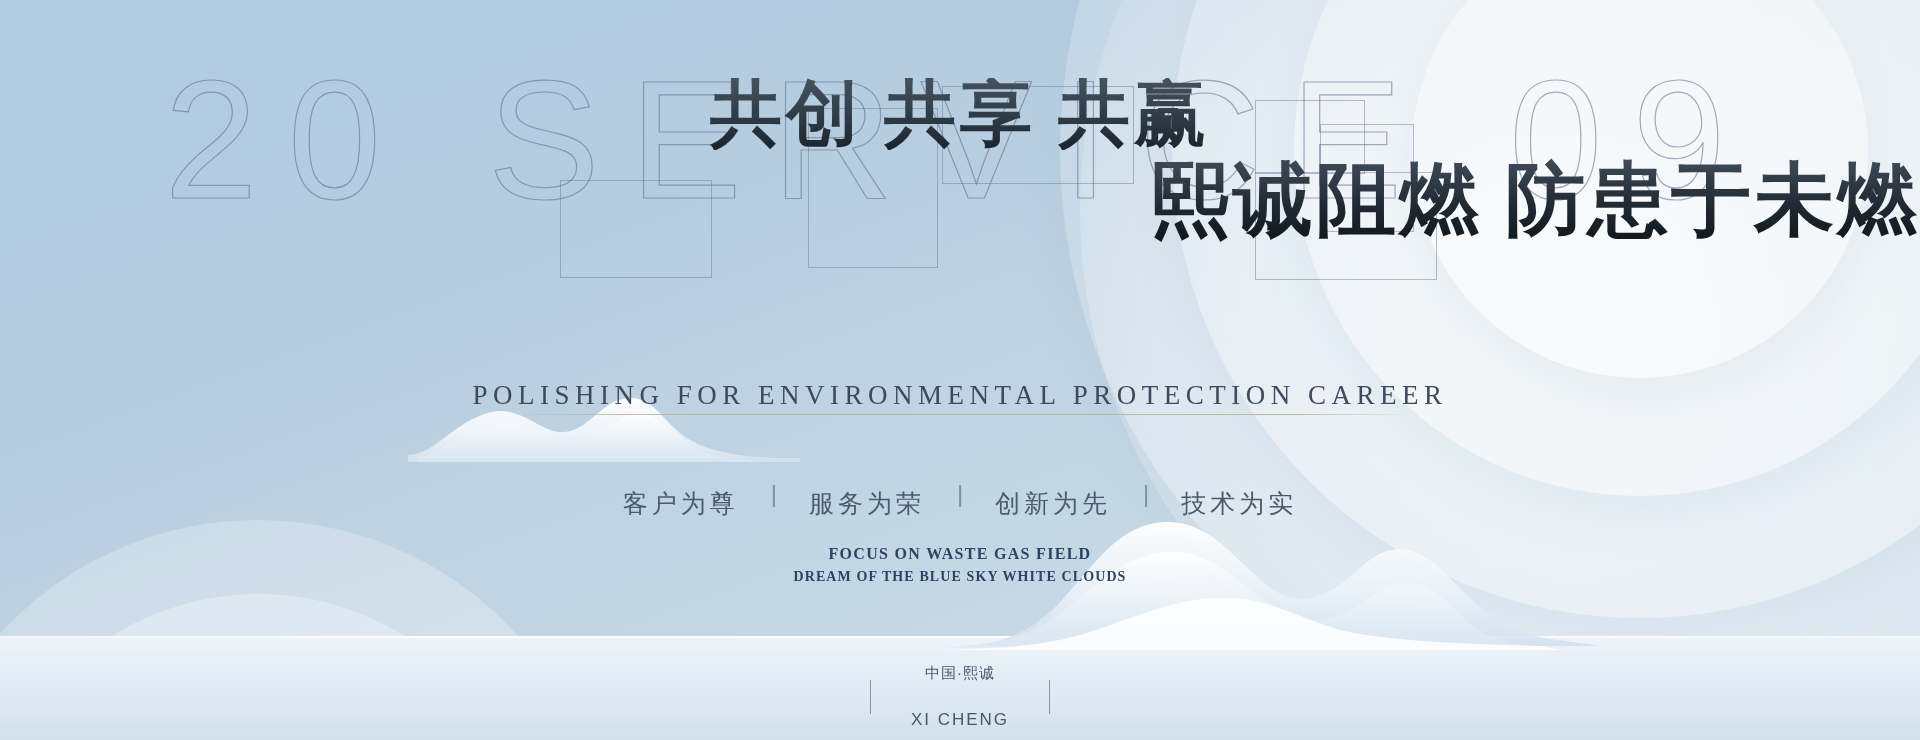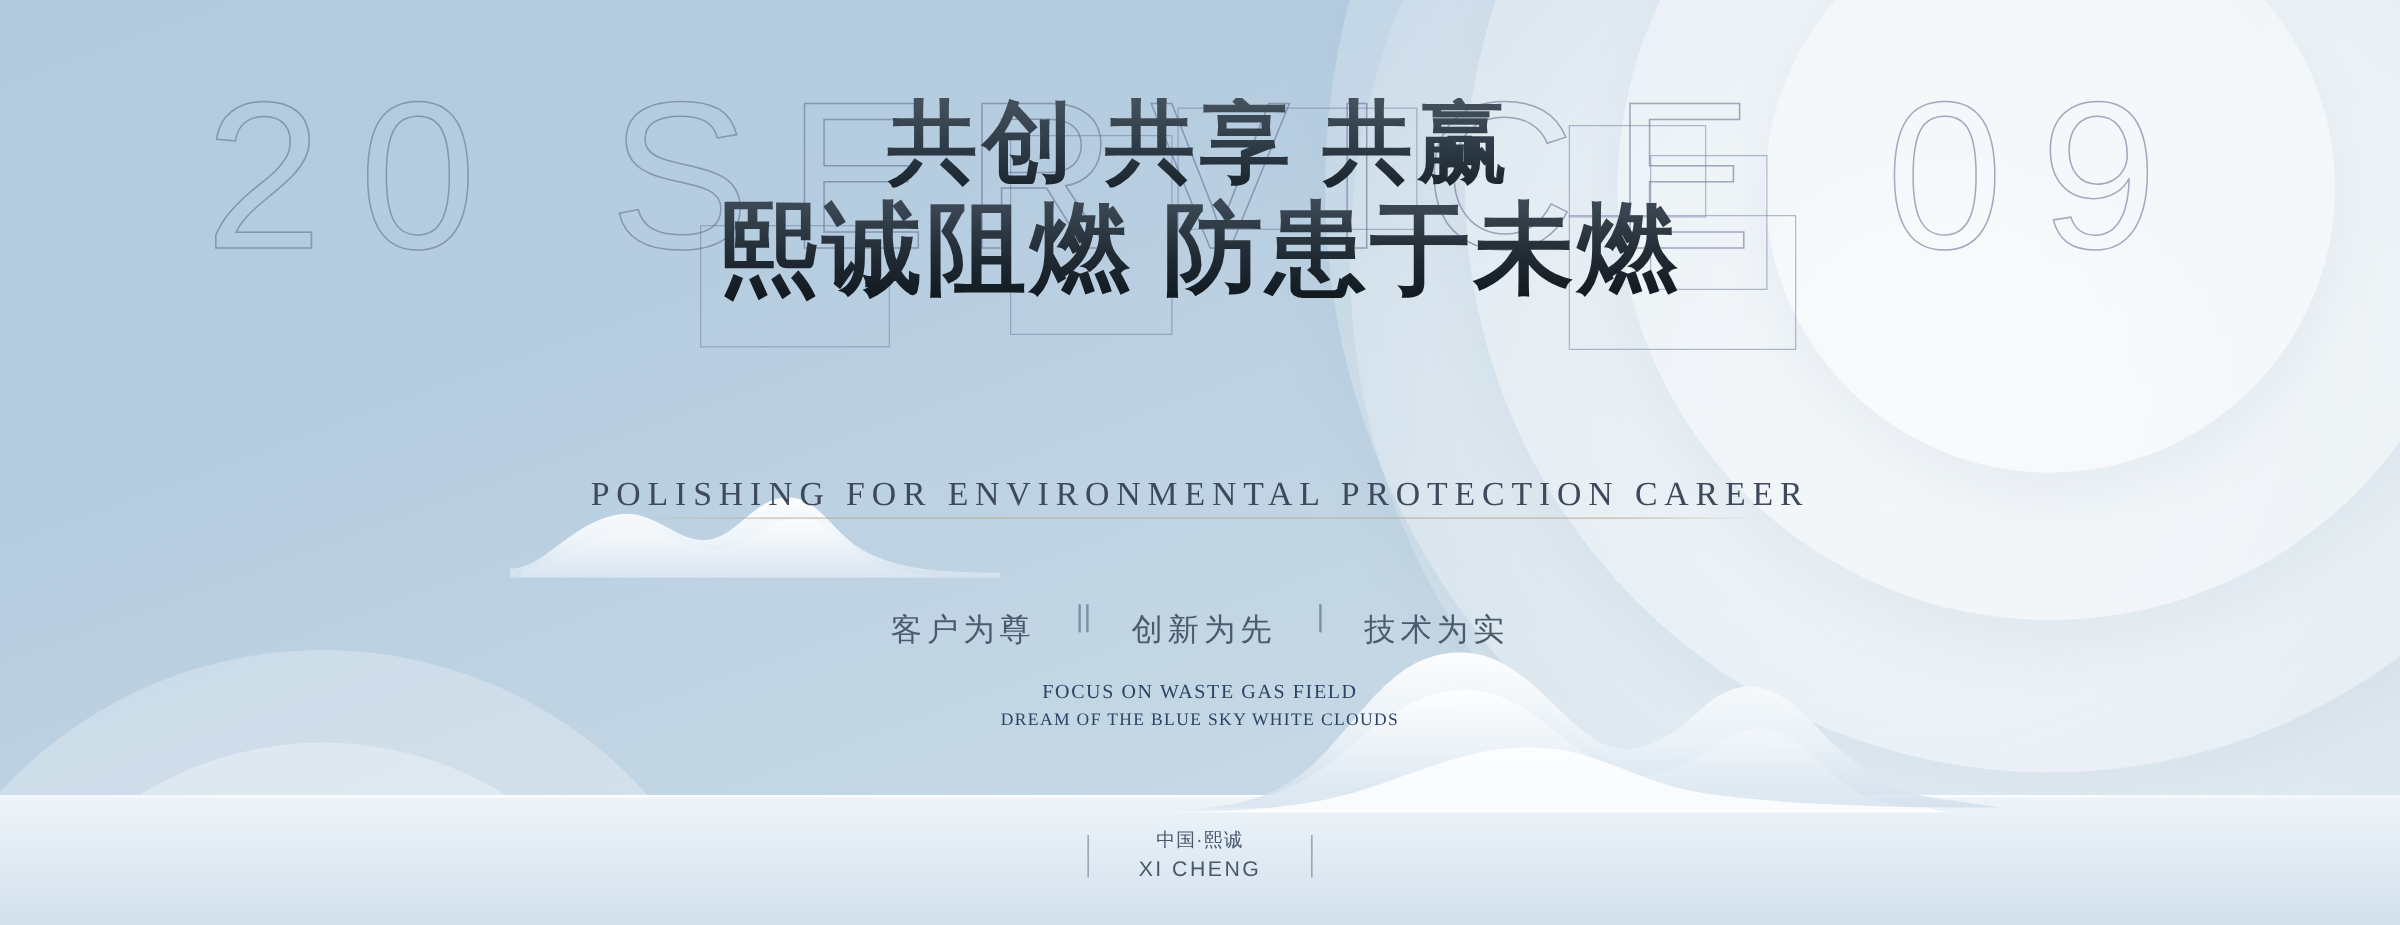--- a/index.html
+++ b/index.html
@@ -134,20 +134,21 @@
     font-weight: 700;
     font-size: 80px;
     line-height: 1.06;
     letter-spacing: 3px;
     margin-top: 8px;
     background: linear-gradient(180deg, #3f4c58 0%, #222c35 52%, #10171d 100%);
     -webkit-background-clip: text;
     background-clip: text;
     color: transparent;
     display: block;
+    text-align: right;
   }
 
   
   .tagline {
     position: absolute;
     left: 0; right: 0;
     top: 380px;
     text-align: center;
     font-family: Liberation Serif, serif;
     font-size: 27px;
@@ -192,20 +193,21 @@
 
   
   .serif-lines {
     position: absolute;
     left: 0; right: 0;
     top: 542px;
     text-align: center;
     font-family: "Liberation Serif", serif;
     color: #2c4364;
     user-select: none;
+    font-weight: bold;
   }
   .serif-lines .s1 { font-size: 16px; letter-spacing: 1.3px; line-height: 1.5; }
   .serif-lines .s2 { font-size: 14px; letter-spacing: 1.1px; line-height: 1.5; }
 
   
   .footer-mark {
     position: absolute;
     left: 0; right: 0;
     top: 662px;
     display: flex;
@@ -217,21 +219,21 @@
   .footer-mark .bar {
     width: 1px; height: 34px;
     background: #7f93a8;
   }
   .footer-mark .names {
     text-align: center;
     font-family: "Liberation Sans", sans-serif;
     color: #46586c;
   }
   .footer-mark .cn { font-size: 15px; letter-spacing: 1px; line-height: 1.45; }
-  .footer-mark .en { font-size: 17px; letter-spacing: 2px; line-height: 1.4; }
+  .footer-mark .en { font-size: 17px; letter-spacing: 2px; line-height: 1.4; margin-top: 24px; }
 </style>
 </head>
 <body>
 
 <div class="banner">
 
   <div class="glow-tr"></div>
 
   <div class="rings-tr">
     <i class="r1"></i>
@@ -300,20 +302,21 @@
     <span class="l1">共创 共享 共赢</span>
     <span class="l2">熙诚阻燃 防患于未燃</span>
   </div>
 
   <div class="tagline">POLISHING FOR ENVIRONMENTAL PROTECTION CAREER</div>
   <div class="tagline-rule"></div>
 
   <div class="values">
     <span class="v">客户为尊</span>
     <span class="sep">|</span>
+    <span class="v">服务为荣</span>
     <span class="sep">|</span>
     <span class="v">创新为先</span>
     <span class="sep">|</span>
     <span class="v">技术为实</span>
   </div>
 
   <div class="serif-lines">
     <div class="s1">FOCUS ON WASTE GAS FIELD</div>
     <div class="s2">DREAM OF THE BLUE SKY WHITE CLOUDS</div>
   </div>

